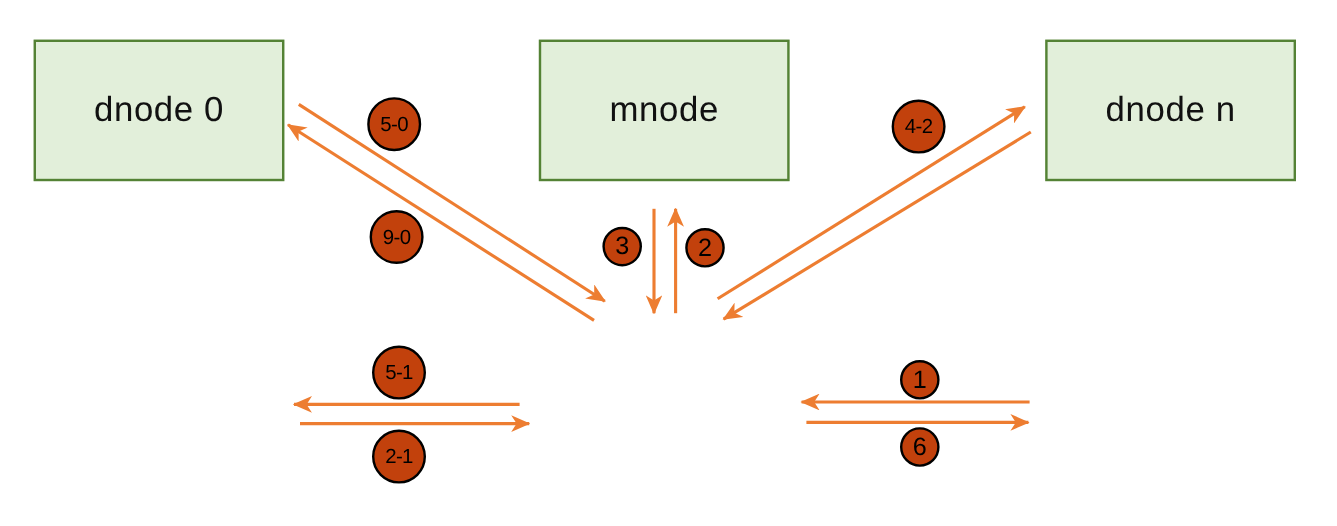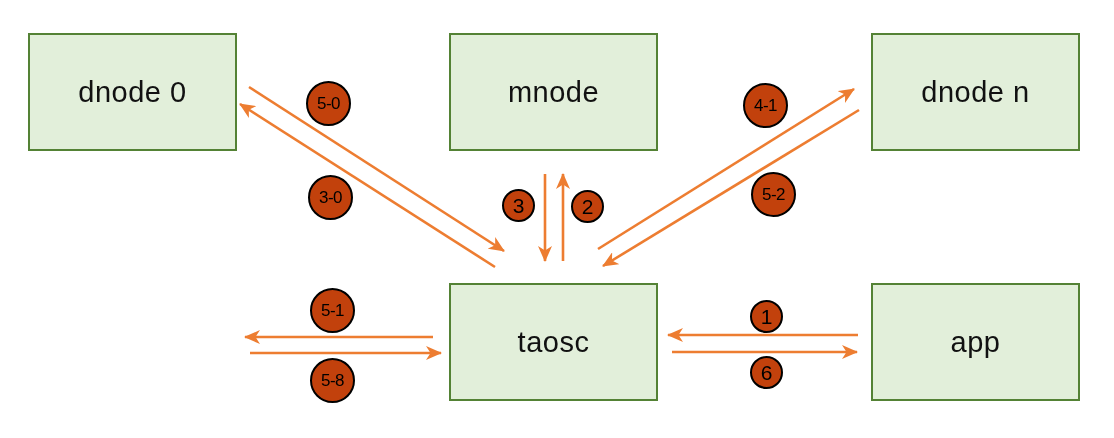--- a/index.html
+++ b/index.html
@@ -78,31 +78,24 @@
 
   <div class="node" style="left:28px;top:33px">
     <span>dnode 0</span>
   </div>
   <div class="node" style="left:871px;top:33px">
     <span>dnode n</span>
   </div>
   <div class="node" style="left:449px;top:33px">
     <span>mnode</span>
   </div>
-  <div class="node" style="left:449px;top:283px">
-    <span>taosc</span>
-  </div>
-  <div class="node" style="left:871px;top:283px">
-    <span>app</span>
-  </div>
 
   <div class="badge lg" style="left:306px;top:81px">5-0</div>
-  <div class="badge lg" style="left:308px;top:175px">3-0</div>
+  <div class="badge lg" style="left:308px;top:175px">9-0</div>
   <div class="badge sm" style="left:502px;top:189px">3</div>
   <div class="badge sm" style="left:571px;top:190px">2</div>
-  <div class="badge lg" style="left:743px;top:83px">4-1</div>
-  <div class="badge lg" style="left:751px;top:172px">5-2</div>
+  <div class="badge lg" style="left:743px;top:83px">4-2</div>
   <div class="badge lg" style="left:310px;top:288px">5-1</div>
-  <div class="badge lg" style="left:310px;top:358px">5-8</div>
+  <div class="badge lg" style="left:310px;top:358px">2-1</div>
   <div class="badge sm" style="left:750px;top:300px">1</div>
   <div class="badge sm" style="left:750px;top:356px">6</div>
 
 </div>
 
 </body></html>

